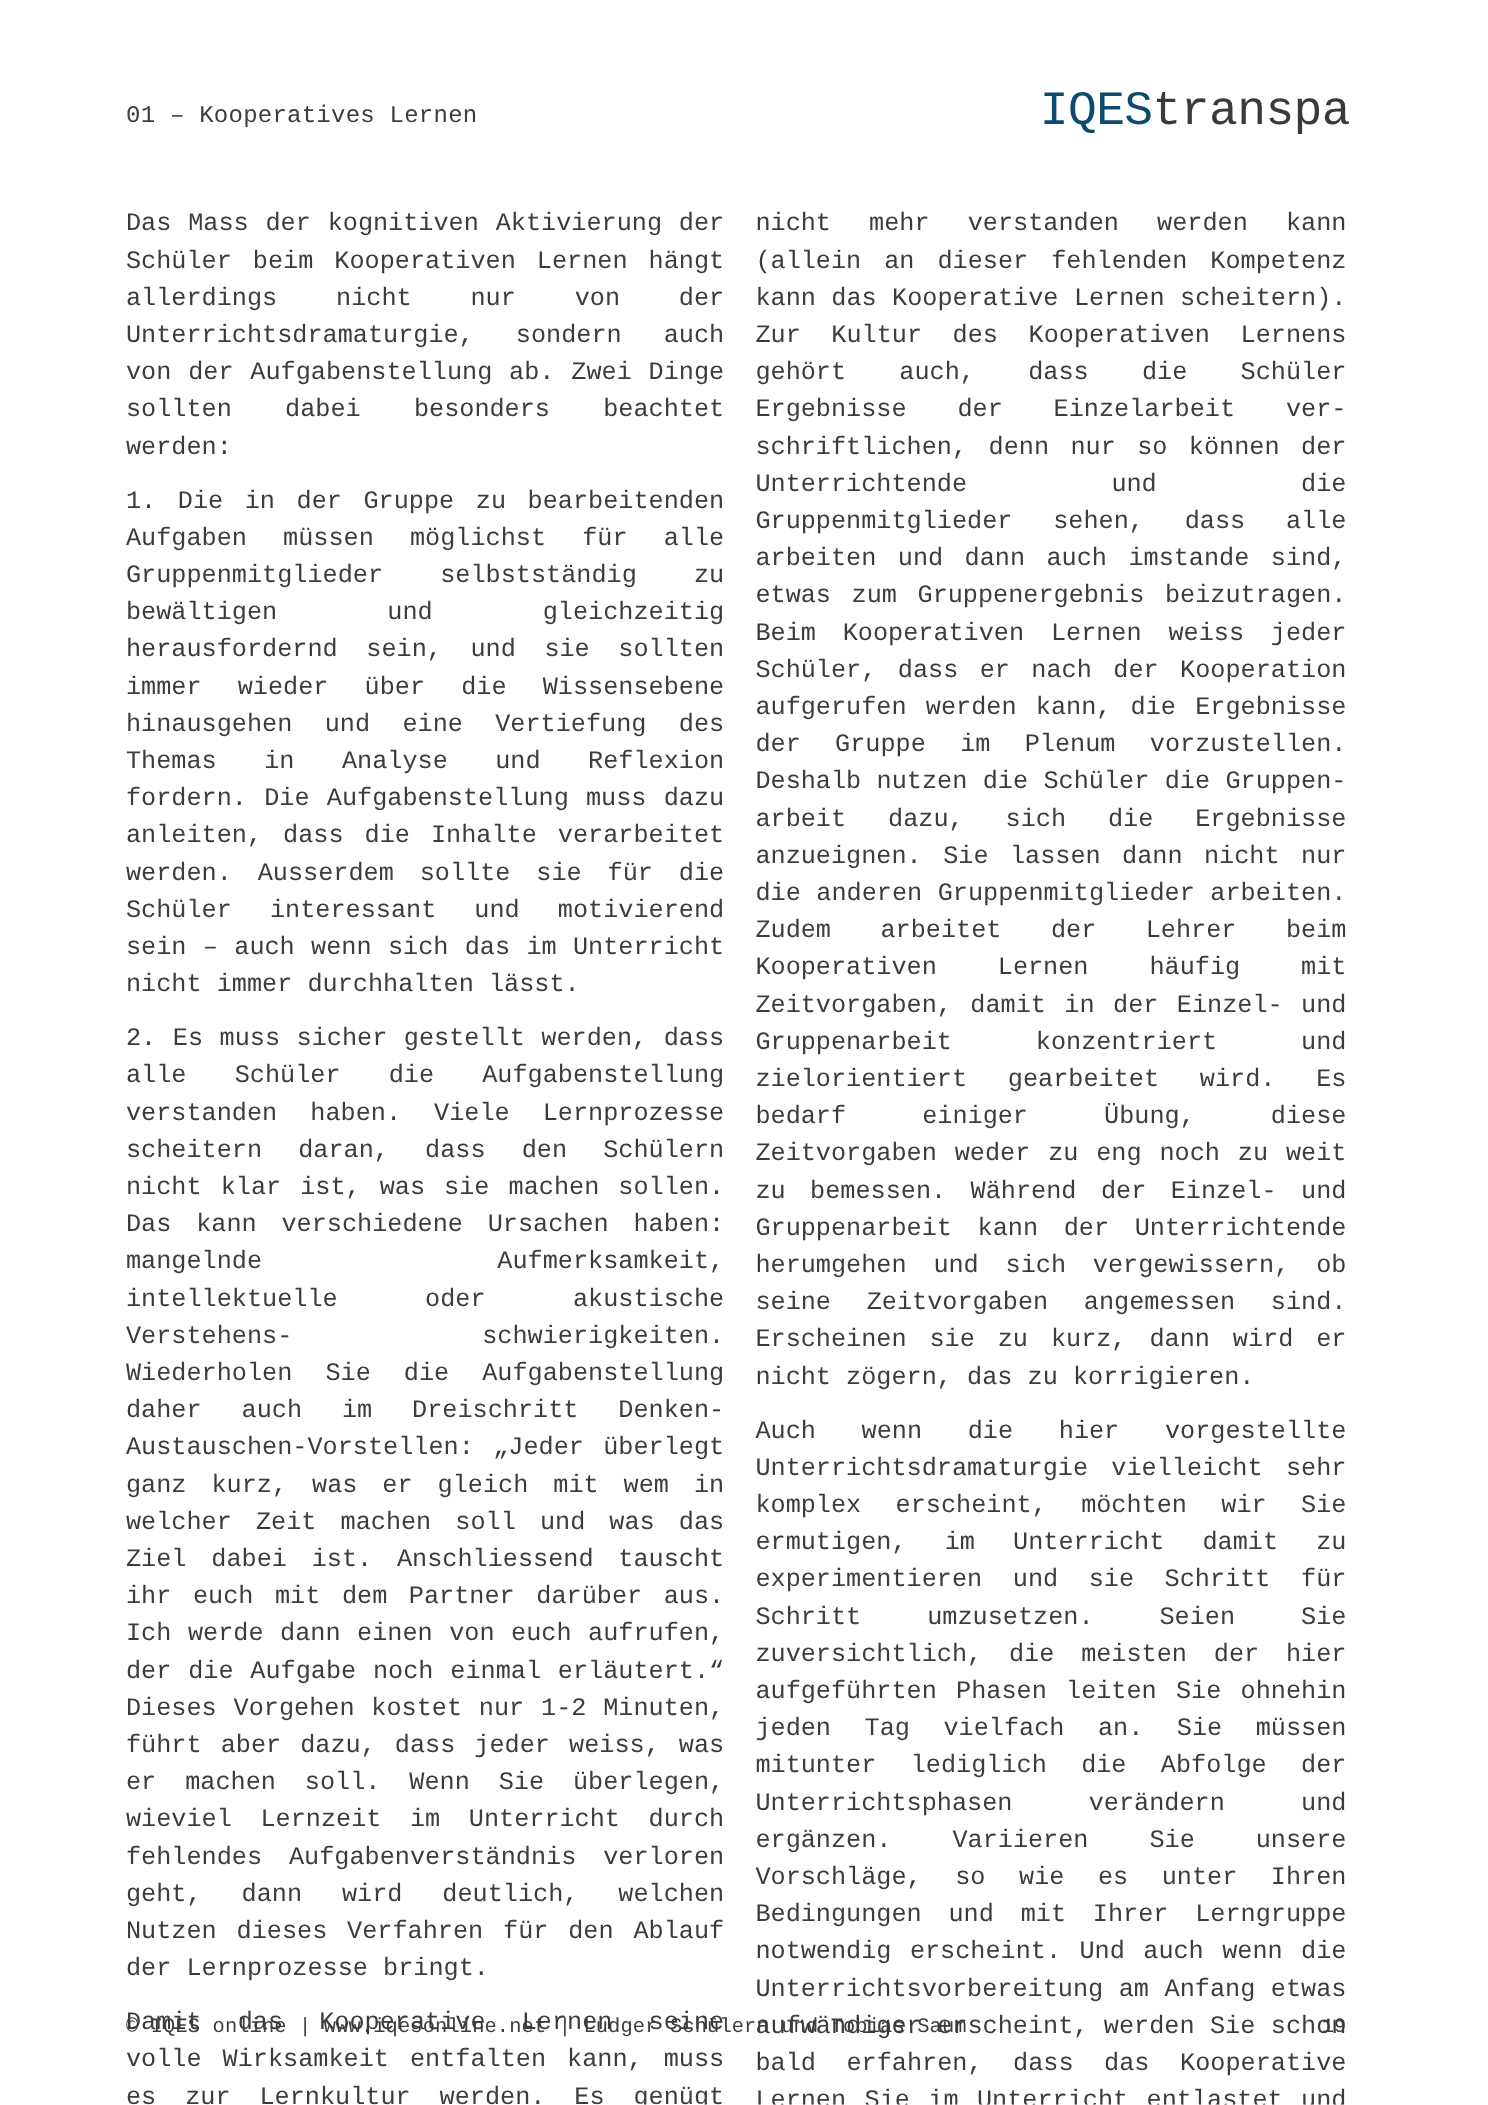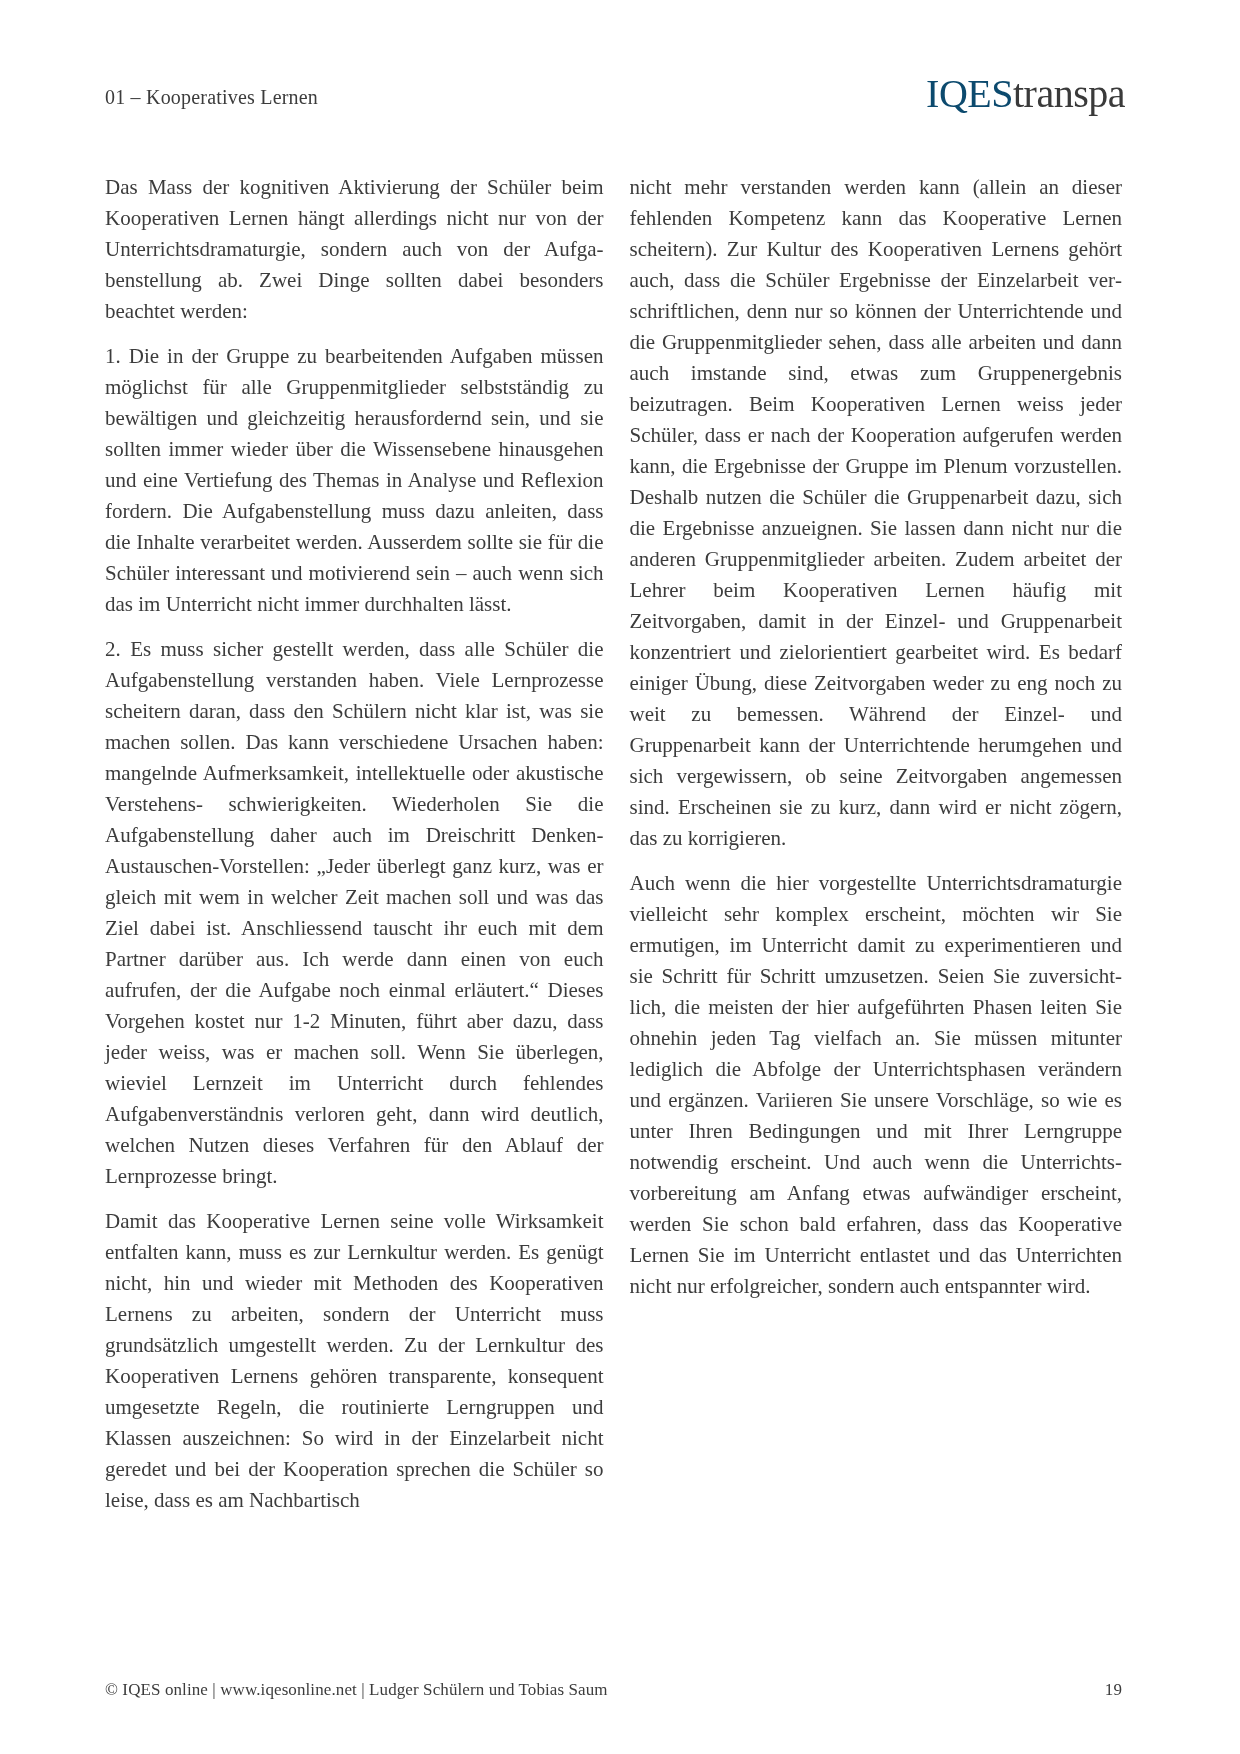--- a/index.html
+++ b/index.html
@@ -1,20 +1,20 @@
 <!DOCTYPE html>
 <html lang="de"><head>
 <meta charset="utf-8">
 <style>
   html,body { margin:0; padding:0; background:#ffffff; }
   .page {
     position:relative;
     width:1240px; height:1754px;
     background:#ffffff;
-    font-family:Liberation Serif, serif;
+    font-family:Liberation Mono, monospace;
     color:#3c3c3c;
     overflow:hidden;
   }
   .header-title {
     position:absolute; left:105px; top:86px;
     font-size:20px; letter-spacing:0.2px;
   }
   .logo {
     position:absolute; right:115px; top:72px;
     font-size:40px; font-weight:300; line-height:1.1;

